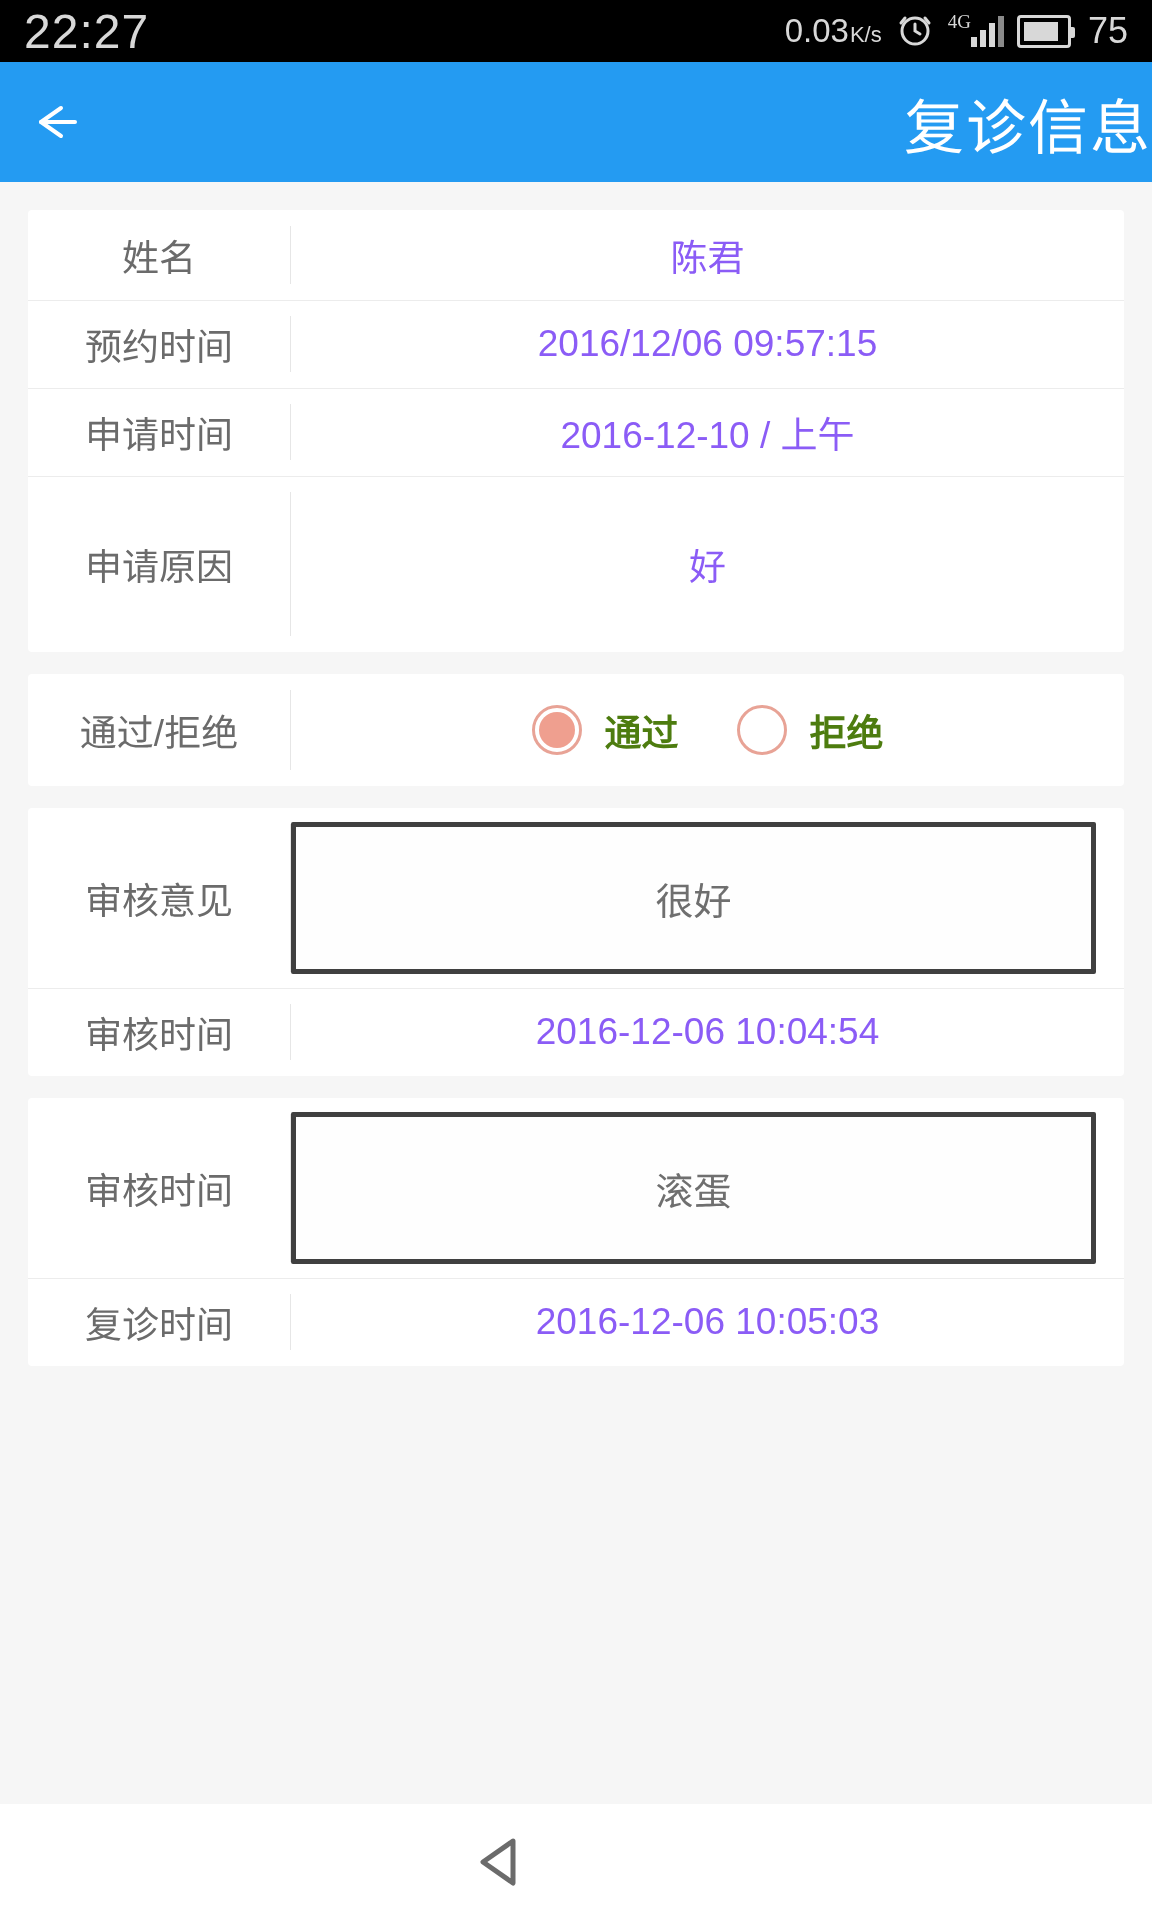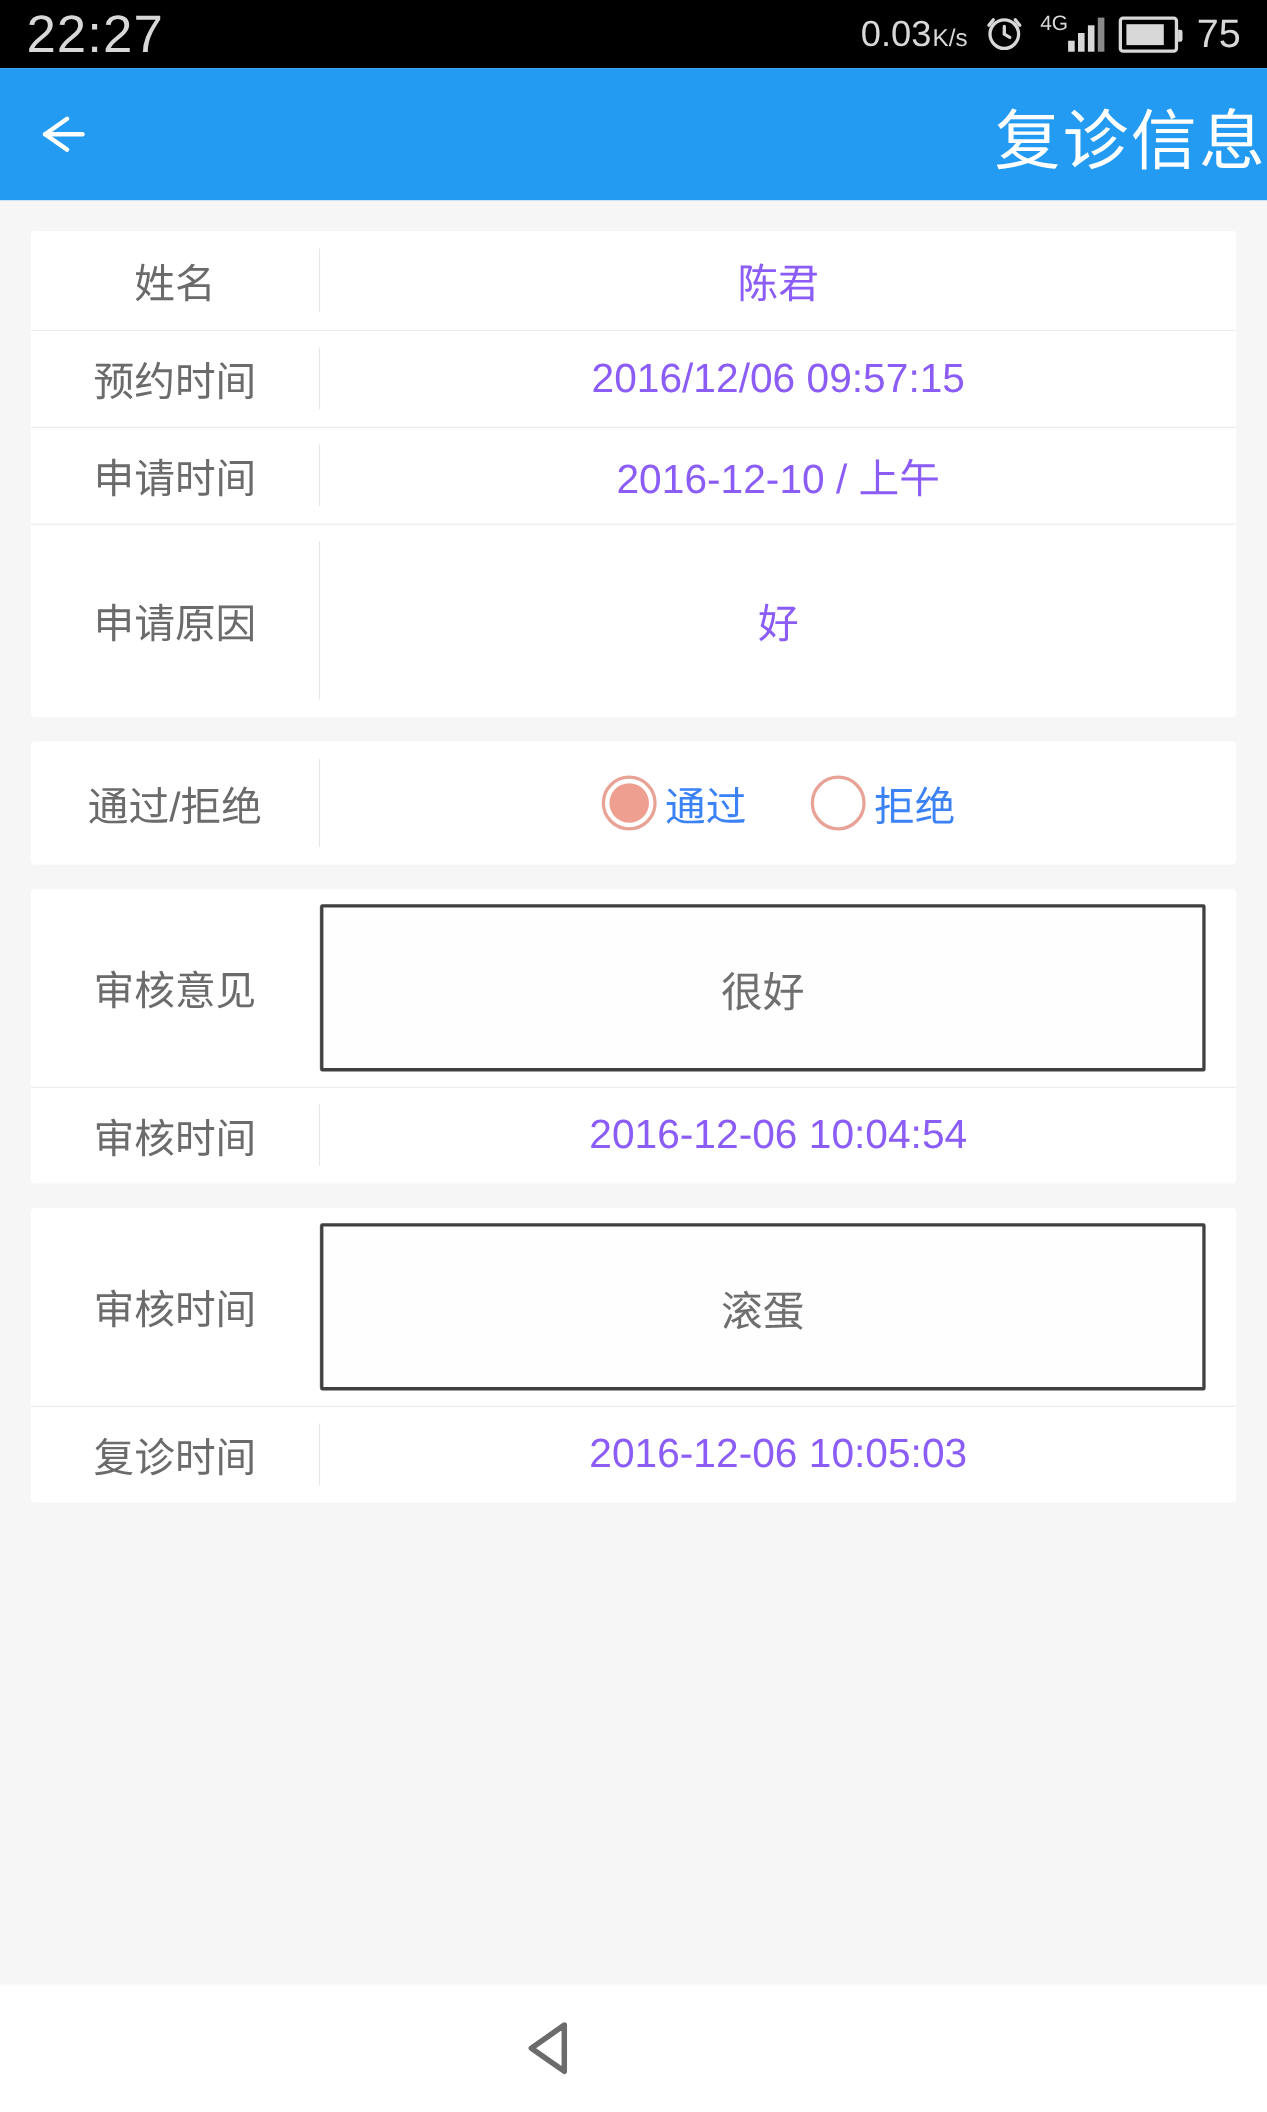--- a/index.html
+++ b/index.html
@@ -53,20 +53,21 @@
     align-items: flex-end;
     gap: 2px;
   }
   .net-label {
     color: #d8d8d8;
     font-size: 19px;
     line-height: 1;
     position: relative;
     top: -16px;
     margin-right: -2px;
+    font-family: Liberation Serif, serif;
   }
   .bars { display: flex; align-items: flex-end; gap: 3px; }
   .bars i { display:block; width: 6px; background: #d8d8d8; }
   .bars i:nth-child(1){ height: 10px; }
   .bars i:nth-child(2){ height: 17px; }
   .bars i:nth-child(3){ height: 24px; }
   .bars i:nth-child(4){ height: 31px; background:#8a8a8a; }
   .battery {
     width: 54px; height: 33px;
     border: 3px solid #d8d8d8;
@@ -199,30 +200,31 @@
     position: relative;
   }
   .radio-dot.checked:after {
     content:"";
     position: absolute;
     left: 4px; top: 4px; right: 4px; bottom: 4px;
     border-radius: 50%;
     background: #ef9f8f;
   }
   .radio-text {
-    color: #3b82f6;
+    color: #4d7c0f;
     font-size: 37px;
-    margin-left: 8px;
+    margin-left: 23px;
+    font-weight: bold;
   }
 
   
   .textbox {
     flex: 1 1 auto;
     margin: 14px 28px 14px 0;
-    border: 3px solid #404040;
+    border: 5px solid #404040;
     background: #fefefe;
     border-radius: 2px;
     display: flex;
     align-items: center;
     justify-content: center;
     color: #6f6f6f;
     font-size: 38px;
     box-sizing: border-box;
   }
 

